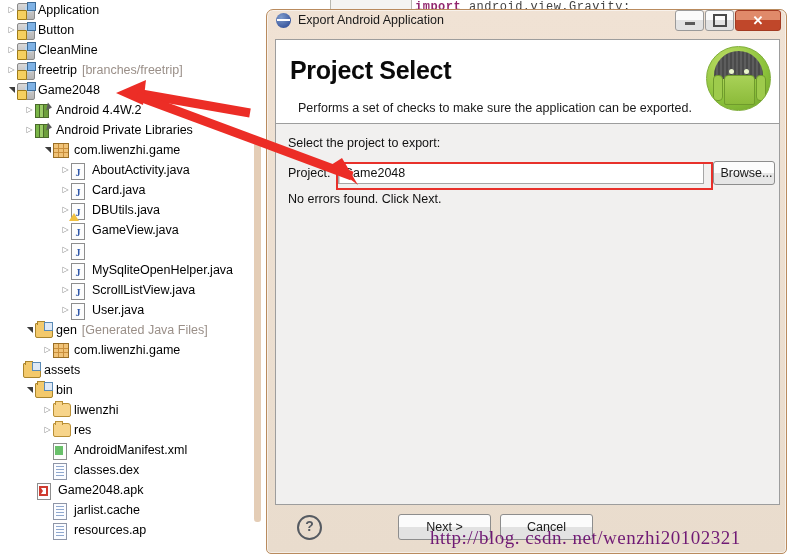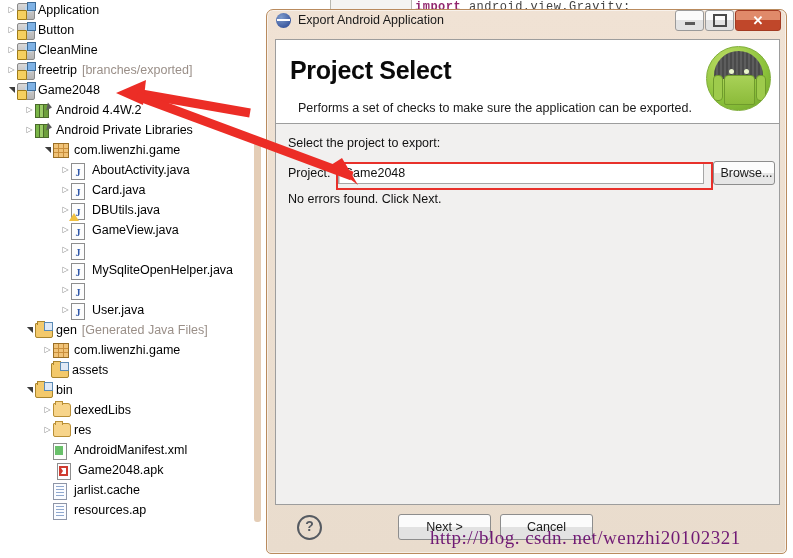--- a/index.html
+++ b/index.html
@@ -475,21 +475,21 @@
             <span class="ic-proj warn" style="position: absolute; left: 0px; top: 1px;"></span>
           </span>
           <span class="lbl">CleanMine</span>
         </div>
         <div class="row" style="padding-left: 6px;">
           <span class="twisty">▷</span>
           <span class="ico">
             <span class="ic-proj warn" style="position: absolute; left: 0px; top: 1px;"></span>
           </span>
           <span class="lbl">freetrip</span>
-          <span class="lbl-dim">[branches/exported]</span>
+          <span class="lbl-dim">[branches/freetrip]</span>
         </div>
         <div class="row" style="padding-left: 6px;">
           <span class="twisty open" style="transform: rotate(-90deg);">◢</span>
           <span class="ico">
             <span class="ic-proj warn" style="position: absolute; left: 0px; top: 1px;"></span>
           </span>
           <span class="lbl">Game2048</span>
         </div>
         <div class="row" style="padding-left: 24px;">
           <span class="twisty">▷</span>
@@ -559,20 +559,21 @@
           <span class="ico">
             <span class="ic-java" style="position: absolute; left: 0px; top: 1px;"></span>
           </span>
           <span class="lbl">MySqliteOpenHelper.java</span>
         </div>
         <div class="row" style="padding-left: 60px;">
           <span class="twisty">▷</span>
           <span class="ico">
             <span class="ic-java" style="position: absolute; left: 0px; top: 1px;"></span>
           </span>
+          <span class="lbl">ScrollListView.java</span>
         </div>
         <div class="row" style="padding-left: 60px;">
           <span class="twisty">▷</span>
           <span class="ico">
             <span class="ic-java" style="position: absolute; left: 0px; top: 1px;"></span>
           </span>
           <span class="lbl">User.java</span>
         </div>
         <div class="row" style="padding-left: 24px;">
           <span class="twisty open" style="transform: rotate(-90deg);">◢</span>
@@ -582,56 +583,63 @@
           <span class="lbl">gen</span>
           <span class="lbl-dim">[Generated Java Files]</span>
         </div>
         <div class="row" style="padding-left: 42px;">
           <span class="twisty">▷</span>
           <span class="ico">
             <span class="ic-pkg" style="position: absolute; left: 0px; top: 1px;"></span>
           </span>
           <span class="lbl">com.liwenzhi.game</span>
         </div>
-        <div class="row" style="padding-left: 40px;">
+        <div class="row" style="padding-left: 12px;">
           <span class="twisty"></span>
           <span class="ico">
             <span class="ic-gen" style="position: absolute; left: 0px; top: 1px;"></span>
           </span>
           <span class="lbl">assets</span>
         </div>
         <div class="row" style="padding-left: 24px;">
           <span class="twisty open" style="transform: rotate(-90deg);">◢</span>
           <span class="ico">
             <span class="ic-gen" style="position: absolute; left: 0px; top: 1px;"></span>
           </span>
           <span class="lbl">bin</span>
         </div>
         <div class="row" style="padding-left: 42px;">
           <span class="twisty">▷</span>
           <span class="ico">
             <span class="ic-folder" style="position: absolute; left: 0px; top: 1px;"></span>
           </span>
-          <span class="lbl">dexedLibs</span>
+          <span class="lbl">liwenzhi</span>
         </div>
         <div class="row" style="padding-left: 42px;">
           <span class="twisty">▷</span>
           <span class="ico">
             <span class="ic-folder" style="position: absolute; left: 0px; top: 1px;"></span>
           </span>
           <span class="lbl">res</span>
         </div>
         <div class="row" style="padding-left: 42px;">
           <span class="twisty"></span>
           <span class="ico">
             <span class="ic-xml" style="position: absolute; left: 0px; top: 1px;"></span>
           </span>
           <span class="lbl">AndroidManifest.xml</span>
         </div>
-        <div class="row" style="padding-left: 46px; text-align: center;">
+        <div class="row" style="padding-left: 42px;">
+          <span class="twisty"></span>
+          <span class="ico">
+            <span class="ic-file" style="position: absolute; left: 0px; top: 1px;"></span>
+          </span>
+          <span class="lbl">classes.dex</span>
+        </div>
+        <div class="row" style="padding-left: 26px; text-align: center;">
           <span class="twisty"></span>
           <span class="ico">
             <span class="ic-apk" style="position: absolute; left: 0px; top: 1px;"></span>
           </span>
           <span class="lbl">Game2048.apk</span>
         </div>
         <div class="row" style="padding-left: 42px; align-items: center;">
           <span class="twisty"></span>
           <span class="ico">
             <span class="ic-file" style="position: absolute; left: 0px; top: 1px;"></span>

